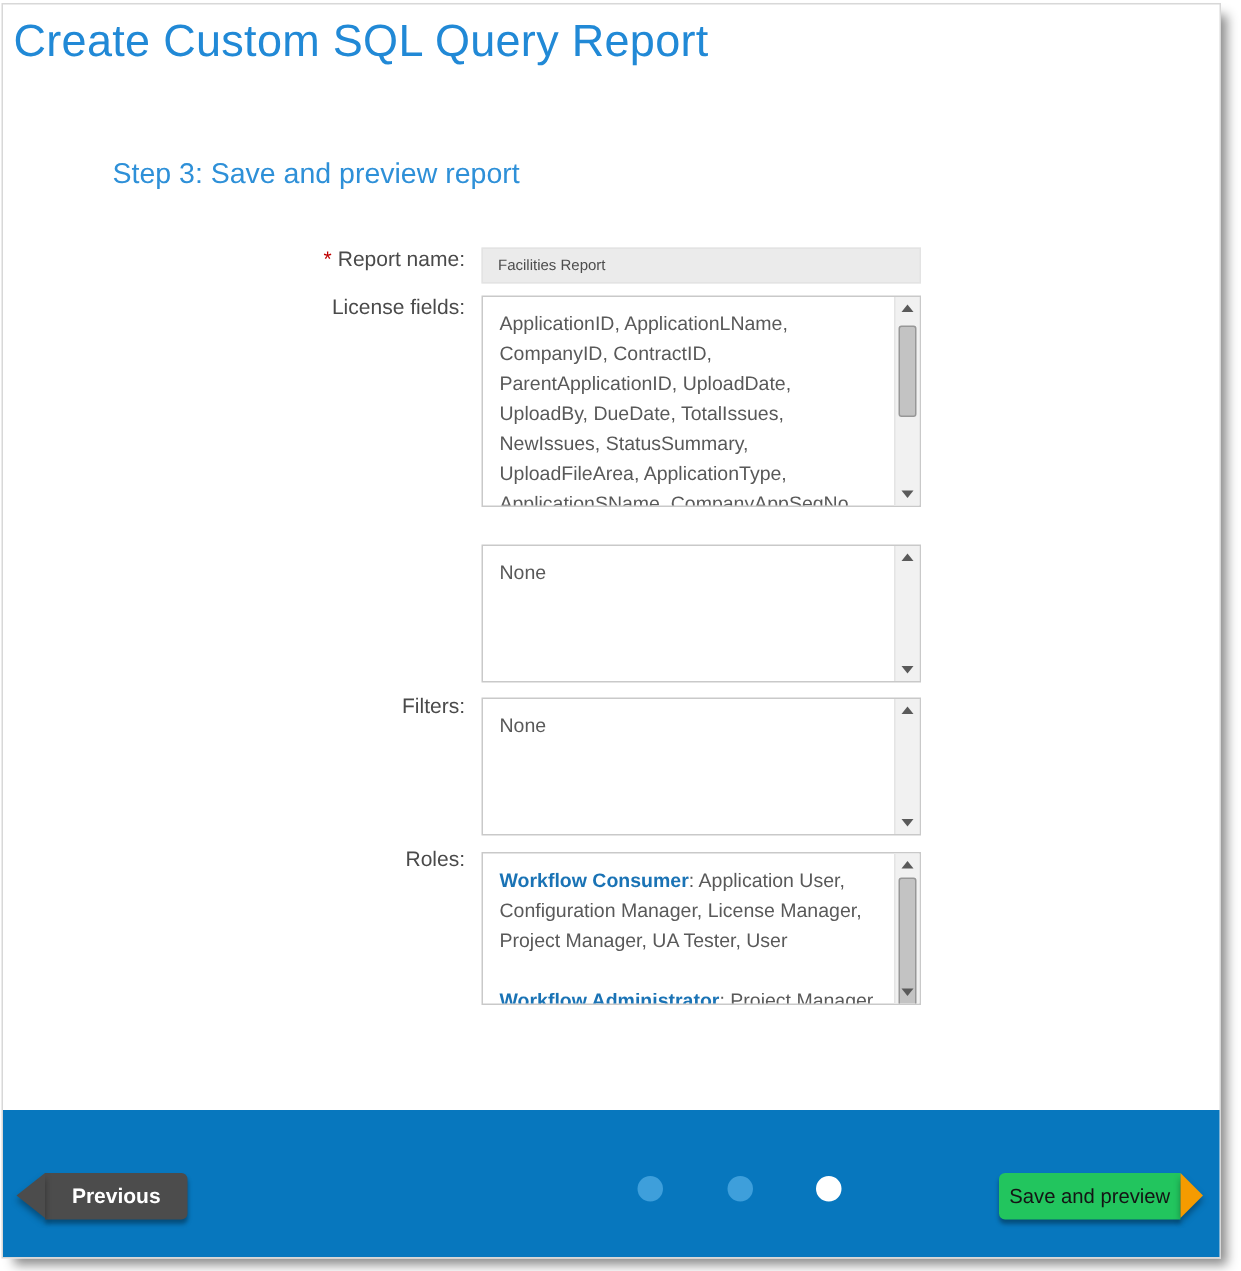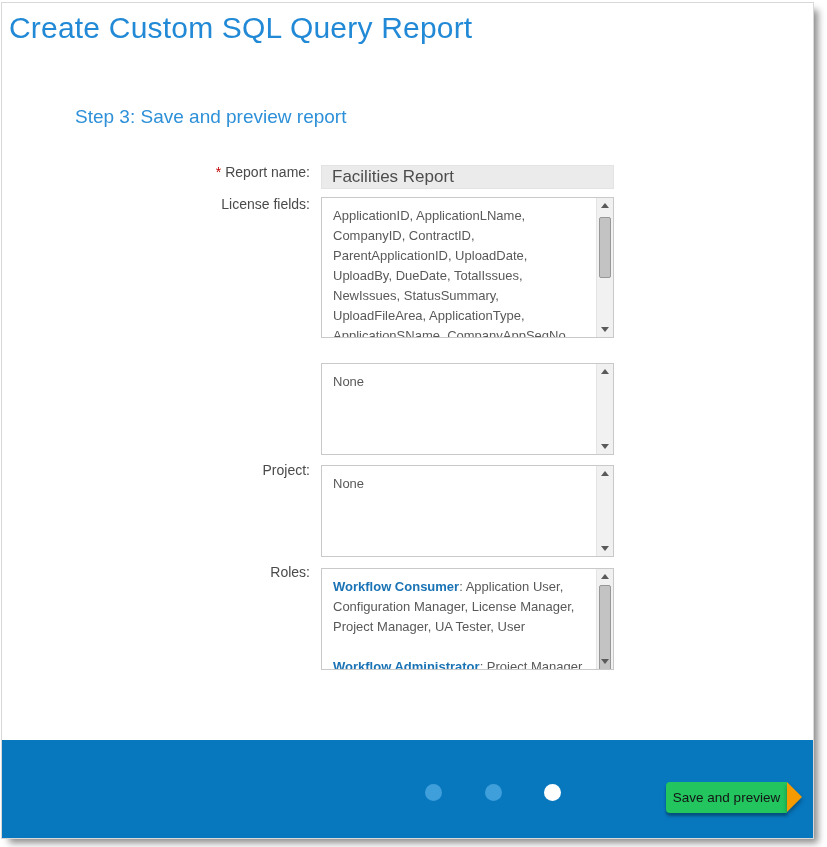--- a/index.html
+++ b/index.html
@@ -16,21 +16,21 @@
   .step-heading { position:absolute; left:73px; top:103px;
                   font-size:19px; font-weight:300; color:#2e90d8; }
 
   .label-cell { position:absolute; left:0; width:308px; text-align:right;
                 font-size:14px; color:#4a4a4a; }
   .req { color:#c00000; margin-right:4px; }
 
   .name-input { position:absolute; left:319px; top:162px; width:293px; height:24px;
                 background:#ebebeb; border:1px solid #e3e3e3; padding:0 10px;
                 font-family:"Liberation Sans", sans-serif;
-                font-size:17px; color:#4d4d4d; }
+                font-size:10px; color:#4d4d4d; }
 
   .box { position:absolute; left:319px; width:293px; background:#ffffff;
          border:1px solid #c9c9c9; overflow:hidden; }
   .box-text { position:absolute; left:0; top:0; right:17px; bottom:0;
               padding:8px 6px 0 11px; font-size:13px; line-height:20px;
               color:#595959; overflow:hidden; }
   .box-text p { margin:0; }
   .box-text p + p { margin-top:20px; }
   .role-name { color:#1a73b5; font-weight:bold; }
 
@@ -111,21 +111,21 @@
     <div class="sb">
       <div class="sb-btn up">
           <div class="sb-arrow"></div>
         </div>
       <div class="sb-btn down">
           <div class="sb-arrow"></div>
         </div>
     </div>
   </div>
 
-  <div class="label-cell" style="top:459px;">Project:</div>
+  <div class="label-cell" style="top:459px;">Filters:</div>
   <div class="box" id="box-filters">
     <div class="box-text">None</div>
     <div class="sb">
       <div class="sb-btn up">
           <div class="sb-arrow"></div>
         </div>
       <div class="sb-btn down">
           <div class="sb-arrow"></div>
         </div>
     </div>
@@ -142,19 +142,20 @@
           <div class="sb-arrow"></div>
         </div>
       <div class="sb-thumb" id="roles-thumb"></div>
       <div class="sb-btn down">
           <div class="sb-arrow"></div>
         </div>
     </div>
   </div>
 
   <div class="footer">
+    <div class="btn-prev"><span>Previous</span></div>
     <div class="dot" id="dot-1"></div>
     <div class="dot" id="dot-2"></div>
     <div class="dot active" id="dot-3"></div>
     <div class="btn-save"><span>Save and preview</span></div>
   </div>
 
 </div>
 
 </body></html>

